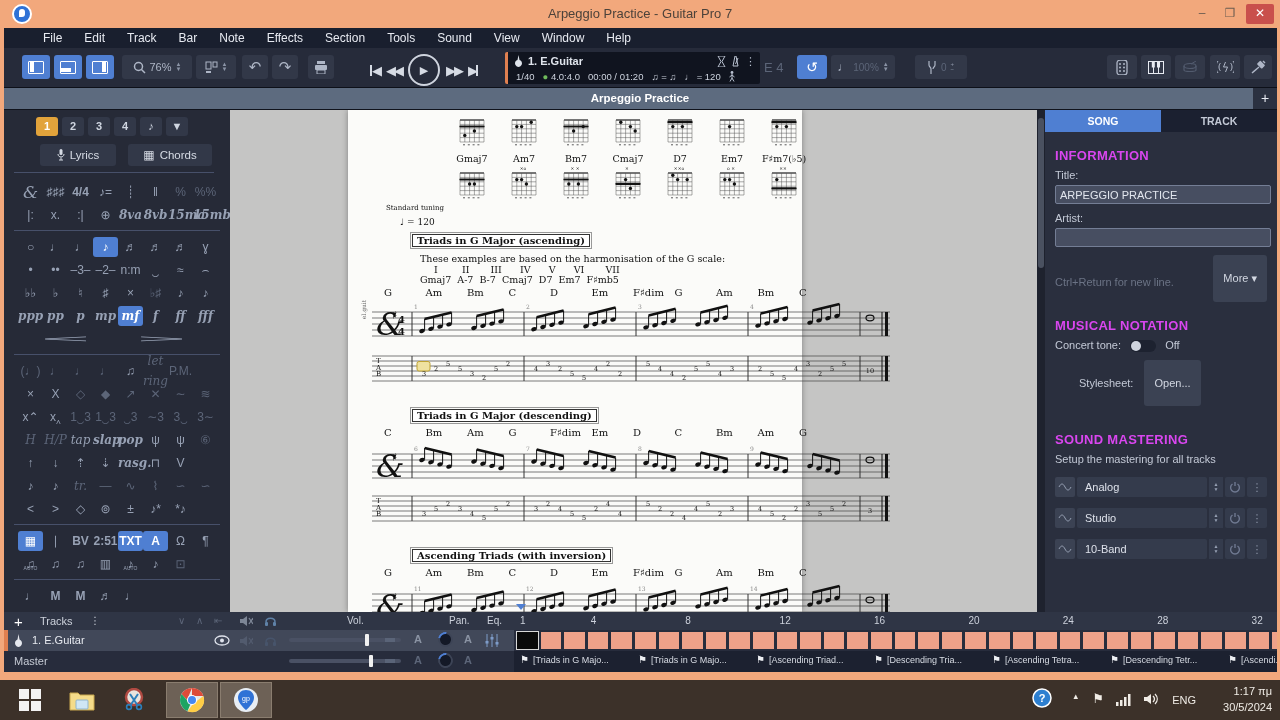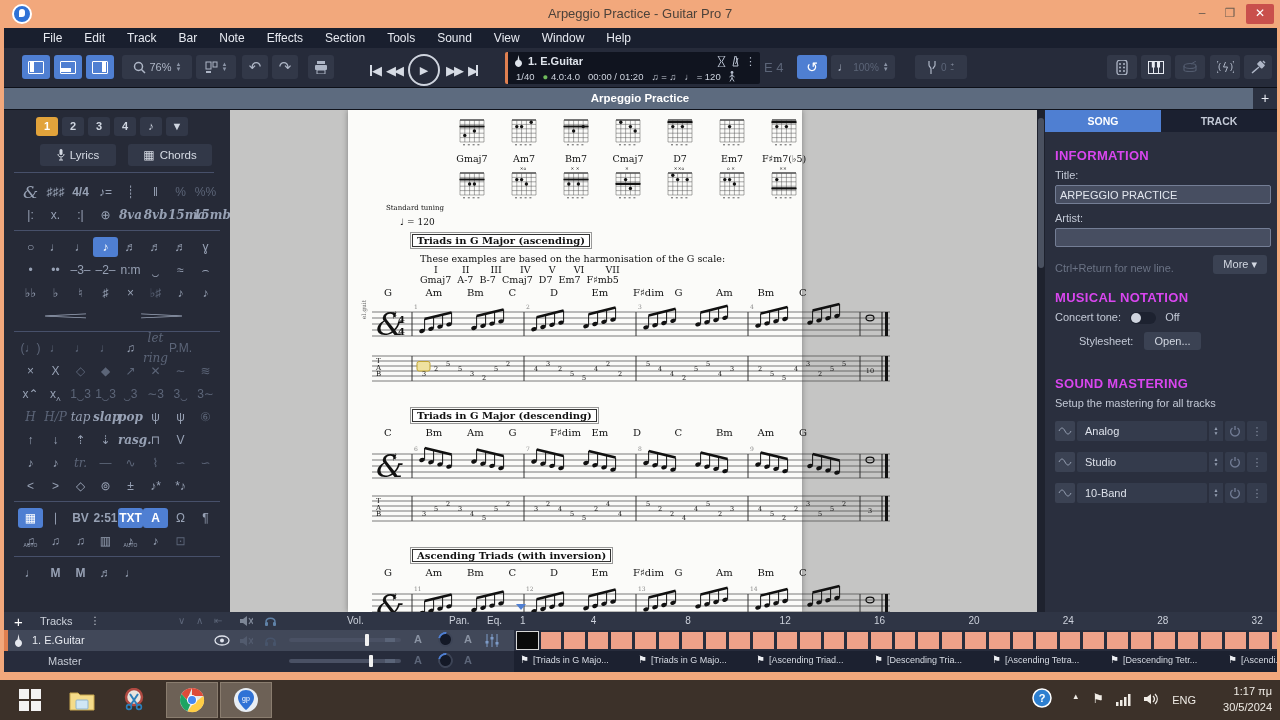--- a/index.html
+++ b/index.html
@@ -67,21 +67,21 @@
   .chord-lbl{position:absolute;font-size:10px;font-family:"DejaVu Serif",serif;}
   #score-sb{left:1037px;top:110px;width:8px;height:502px;background:#1e222e;}
   #score-sb i{position:absolute;left:1px;top:8px;width:6px;height:150px;background:#4a5160;border-radius:3px;}
   
   #inspector{left:1045px;top:110px;width:232px;height:502px;background:#2a2f3e;color:#c3c9d6;font-size:11px;}
   .insp-tab{position:absolute;top:0;height:22px;width:116px;text-align:center;line-height:22px;font-size:10.5px;font-weight:bold;color:#fff;}
   #insp-body{position:absolute;left:10px;top:30px;width:212px;}
   .heading{color:#d946ef;font-weight:bold;font-size:13px;letter-spacing:.3px;margin:8px 0 6px;}
   .field{width:206px;height:17px;background:#474e61;border:1px solid #747e95;border-radius:2px;color:#e2e6ee;font-size:11px;padding:0 4px;font-family:"Liberation Sans",sans-serif;}
   .hint{color:#6b7385;margin-top:6px;}
-  .btn{display:inline-block;background:#3b4253;border-radius:3px;color:#d3d8e2;padding:3px 10px;font-size:11px;}
+  .btn{display:inline-block;background:#3b4253;border-radius:3px;color:#d3d8e2;padding:17px 10px;font-size:11px;}
   .toggle{display:inline-block;width:26px;height:12px;background:#1d2230;border-radius:6px;position:relative;vertical-align:middle;margin:0 6px;}
   .toggle i{position:absolute;left:1px;top:1px;width:10px;height:10px;border-radius:50%;background:#cfd4de;}
   .mrow{display:flex;align-items:center;height:28px;margin-bottom:3px;gap:2px;}
   .mrow .ic{width:20px;height:20px;background:#3b4253;border-radius:2px;display:flex;align-items:center;justify-content:center;}
   .mrow .nm{flex:1;height:20px;background:#343b4c;border-radius:2px;display:flex;align-items:center;padding-left:8px;color:#dde1ea;}
   .mrow .sp{height:20px;width:14px;background:#343b4c;display:flex;flex-direction:column;align-items:center;justify-content:center;font-size:5px;color:#97a1b4;line-height:5px;}
   .mrow .sq{width:20px;height:20px;background:#343b4c;border-radius:2px;display:flex;align-items:center;justify-content:center;color:#8a93a5;}
   #right-border{left:1277px;top:28px;width:3px;height:651px;background:#f2a87c;}
   #left-border{left:0;top:28px;width:4px;height:651px;background:#f2a87c;}
   
@@ -365,20 +365,30 @@
         </div>
         <div class="prow">
           <div class="pitem ">♭♭</div>
           <div class="pitem ">♭</div>
           <div class="pitem ">♮</div>
           <div class="pitem ">♯</div>
           <div class="pitem ">×</div>
           <div class="pitem dim">♭♯</div>
           <div class="pitem ">♪</div>
           <div class="pitem ">♪</div>
+        </div>
+        <div class="prow">
+          <div class="pitem it b">ppp</div>
+          <div class="pitem it b">pp</div>
+          <div class="pitem it b">p</div>
+          <div class="pitem it b">mp</div>
+          <div class="pitem it b sel">mf</div>
+          <div class="pitem it b">f</div>
+          <div class="pitem it b">ff</div>
+          <div class="pitem it b">fff</div>
         </div>
         <div class="prow">
           <div class="pitem wide"><i>&lt;</i></div>
           <div class="pitem wide"><i>&gt;</i></div>
         </div>
         <div class="pdiv"></div>
         <div class="prow">
           <div class="pitem dim">(♩)</div>
           <div class="pitem dim">♩</div>
           <div class="pitem dim">♩</div>
@@ -1340,21 +1350,21 @@
       <svg class="abs" style="left:481px;top:4px;" width="14" height="13" viewBox="0 0 14 13">
           <line x1="2" y1="0" x2="2" y2="13" stroke="#7e9cc9"></line>
           <line x1="7" y1="0" x2="7" y2="13" stroke="#7e9cc9"></line>
           <line x1="12" y1="0" x2="12" y2="13" stroke="#7e9cc9"></line>
           <rect x="0.5" y="7" width="3" height="2.5" fill="#7e9cc9"></rect>
           <rect x="5.5" y="3" width="3" height="2.5" fill="#7e9cc9"></rect>
           <rect x="10.5" y="8" width="3" height="2.5" fill="#7e9cc9"></rect>
         </svg>
     </div>
     <div id="tr-row2">
-      <span class="abs" style="left:44px;top:4px;">Master</span>
+      <span class="abs" style="left:10px;top:4px;">Master</span>
       <span class="slider" style="left:285px;">
           <span class="h" style="left:80px;"></span>
           <span class="seg"></span>
         </span>
       <span class="Alet dim" style="left:410px;">A</span>
       <span class="knob" style="left:434px;"></span>
       <span class="Alet dim" style="left:460px;">A</span>
     </div>
     <div id="tl-head">
         <span class="tl-num" style="left: 6px;">1</span>

